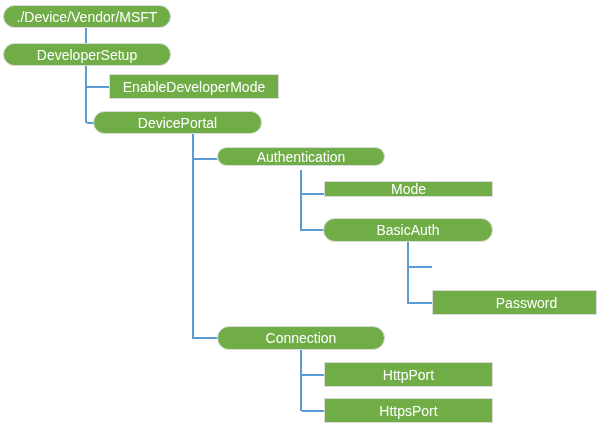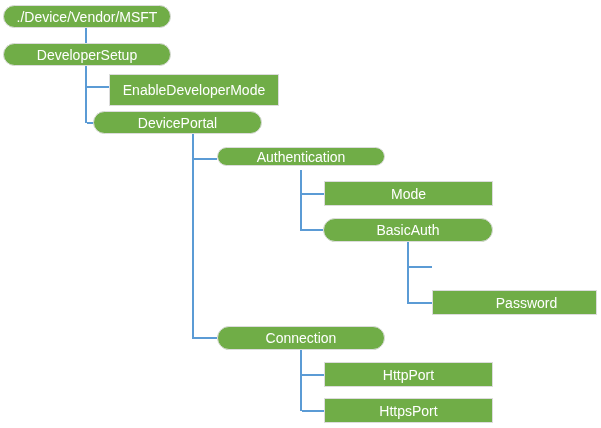--- a/index.html
+++ b/index.html
@@ -35,24 +35,24 @@
   }
   .pill{border-radius:12px;}
   .rect{border-radius:0;}
   .line{
     position:absolute;
     background:var(--connector);
   }
   
   #n0 {left:3px;  top:5px;   width:168px; height:23px;}
   #n1 {left:3px;  top:43px;  width:168px; height:23px;}
-  #n2 {left:109px;top:74px;  width:170px; height:32px;}
+  #n2 {left:109px;top:74px;  width:170px; height:25px;}
   #n3 {left:93px;top:111px; width:169px; height:23px;}
   #n4 {left:217px;top:147px; width:168px; height:19px;}
-  #n5 {left:324px;top:181px; width:169px; height:25px;}
+  #n5 {left:324px;top:181px; width:169px; height:16px;}
   #n6 {left:323px;top:218px; width:170px; height:24px;}
   #n7 {left:432px;top:254px; width:165px; height:25px;}
   #n8 {left:432px;top:290px; width:165px; height:25px;padding-left:24px;}
   #n9 {left:217px;top:326px; width:168px; height:24px;}
   #n10{left:324px;top:362px; width:169px; height:25px;}
   #n11{left:324px;top:398px; width:169px; height:25px;}
   
   #l1 {left:85px; top:28px;  width:2px;  height:15px;}  
   #l2 {left:85px; top:66px;  width:2px;  height:57px;}  
   #l3 {left:87px; top:85.5px;width:22px; height:2px;}   

